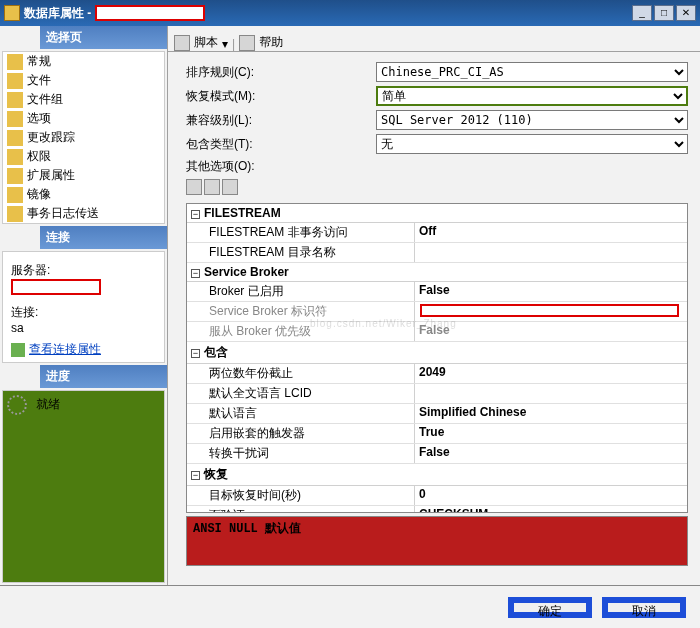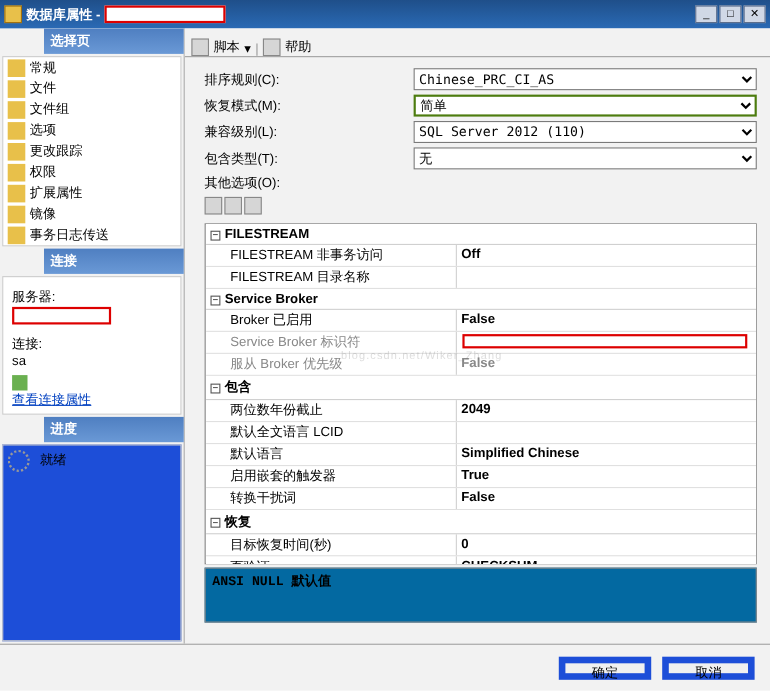--- a/index.html
+++ b/index.html
@@ -15,24 +15,24 @@
 .container { display: flex; height: 559px; }
 .sidebar { width: 168px; background: #f2f2f2; border-right: 1px solid #a0a0a0; display: flex; flex-direction: column; }
 .sb-head { background: linear-gradient(#4f7fc1, #6a99d6); color: #fff; padding: 3px 6px; font-weight: bold; margin-left: 40px; }
 .sb-list { background: #fff; border: 1px solid #ccc; margin: 2px; min-height: 160px; }
 .sb-item { display: flex; align-items: flex-end; padding: 1px 4px; }
 .sb-icon { width: 16px; height: 16px; background: #e8c04a; margin-right: 4px; }
 
 .conn { padding: 4px 8px; background: #fff; border: 1px solid #ccc; margin: 2px; min-height: 110px; }
 .conn .lbl { margin-top: 6px; }
 .conn .redact2 { width: 90px; height: 16px; border: 2px solid #d00; display: inline-block; }
-.conn a { color: #0040c0; text-decoration: underline; display: flex; align-items: flex-start; margin-top: 6px; flex-direction: column; }
+.conn a { color: #0040c0; text-decoration: underline; display: flex; align-items: center; margin-top: 6px; }
 .link-ico { width: 14px; height: 14px; background: #6ab050; margin-right: 4px; }
 
-.prog { padding: 4px; background: #1d4ed8; border: 1px solid #ccc; margin: 2px; flex: 1; }
+.prog { padding: 4px; background: #4d7c0f; border: 1px solid #ccc; margin: 2px; flex: 1; }
 .spinner { width: 20px; height: 20px; border: 2px dotted #999; border-radius: 50%; display: inline-block; vertical-align: middle; margin-right: 6px; }
 
 .main { flex: 1; display: flex; flex-direction: column; background: #f2f2f2; }
 .toolbar { height: 26px; display: flex; align-items: flex-end; padding: 0 6px; gap: 4px; background: #f2f2f2; border-bottom: 1px solid #a0a0a0; }
 .tb-ico { width: 16px; height: 16px; background: #d6d6d6; border: 1px solid #888; }
 
 .form { padding: 10px 12px 0 18px; }
 .row { display: flex; align-items: center; margin-bottom: 4px; }
 .row .flabel { width: 190px; }
 .row .fctrl { flex: 1; display: flex; }
@@ -44,21 +44,21 @@
 .grid-wrap::-webkit-scrollbar-track { background: #e6e6e6; border-left: 1px solid #a0a0a0; }
 .grid-wrap::-webkit-scrollbar-thumb { background: #c4c4c4; border: 1px solid #888; }
 .gsect { font-weight: bold; padding: 2px 4px; border-bottom: 1px solid #d0d0d0; background: #fff; }
 .grow { display: flex; border-bottom: 1px solid #e0e0e0; }
 .gk { width: 228px; padding: 1px 4px 1px 22px; border-right: 1px solid #d0d0d0; }
 .gv { flex: 1; padding: 1px 4px; font-weight: bold; }
 .grow.dim .gk, .grow.dim .gv { color: #888; }
 .gv-redact { margin: 1px; border: 2px solid #d00; height: 13px; width: 98%; }
 .toggle { display: inline-block; width: 9px; height: 9px; border: 1px solid #555; text-align: center; line-height: 7px; font-size: 9px; margin-right: 4px; font-weight: normal; }
 
-.desc { margin: 3px 12px 0 18px; border: 1px solid #888; background: #0369a1; padding: 3px 6px; height: 50px; font-family: "Courier New", monospace; font-weight: bold; }
+.desc { margin: 3px 12px 0 18px; border: 1px solid #888; background: #b91c1c; padding: 3px 6px; height: 50px; font-family: "Courier New", monospace; font-weight: bold; }
 
 .footer { height: 43px; background: #f2f2f2; border-top: 1px solid #888; display: flex; justify-content: flex-end; align-items: center; padding: 0 14px; gap: 10px; }
 .btn { width: 84px; height: 21px; border: 6px solid #1d4ed8; background: #f0f0f0; cursor: default; }
 
 .wm { position: absolute; top: 318px; left: 310px; color: rgba(120,120,120,.25); font-size: 10px; letter-spacing: 1px; pointer-events: none; }
 </style>
 </head>
 <body>
 
 <div class="titlebar">

